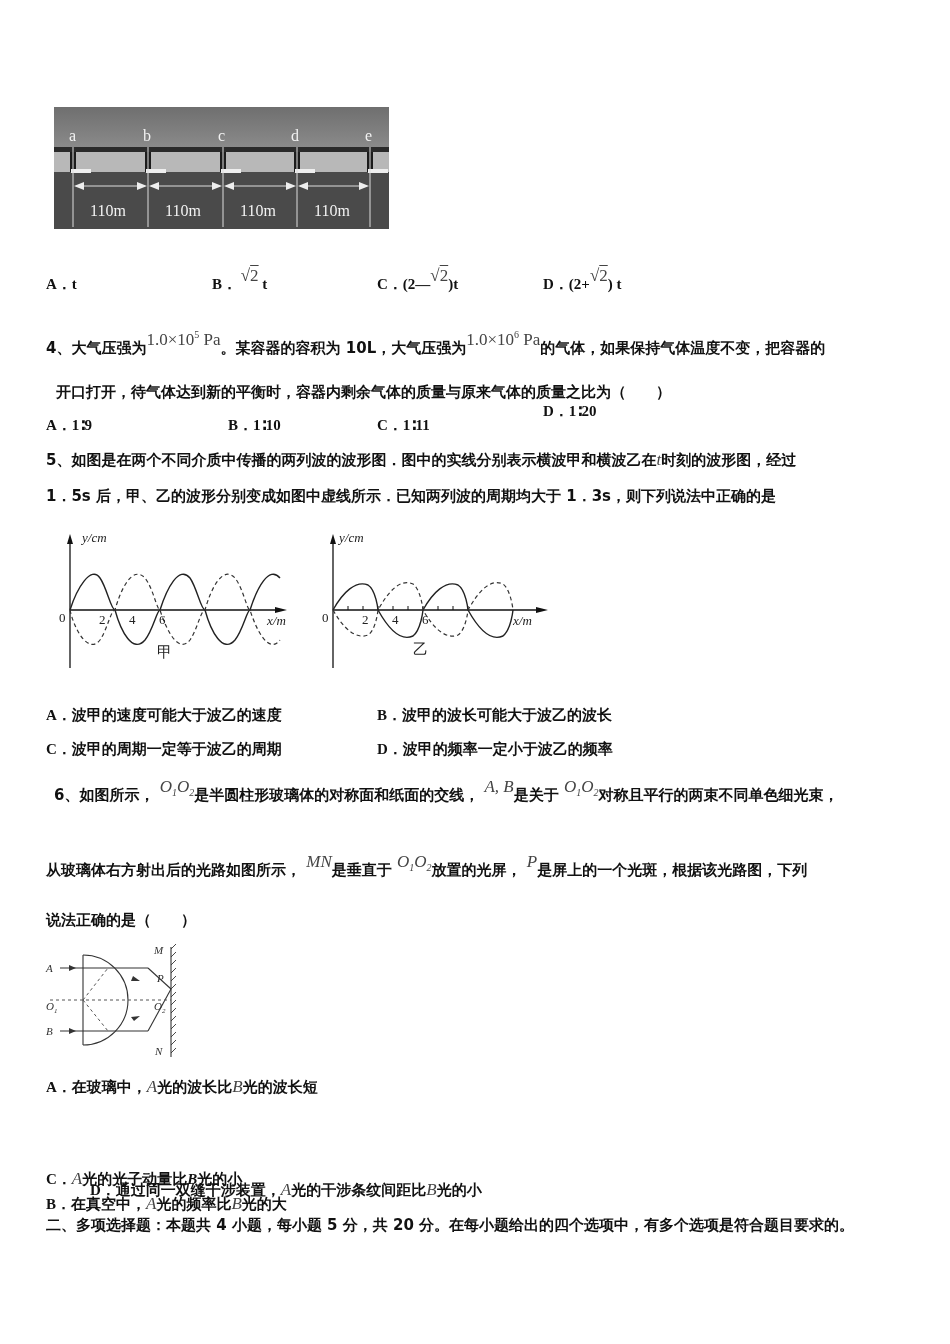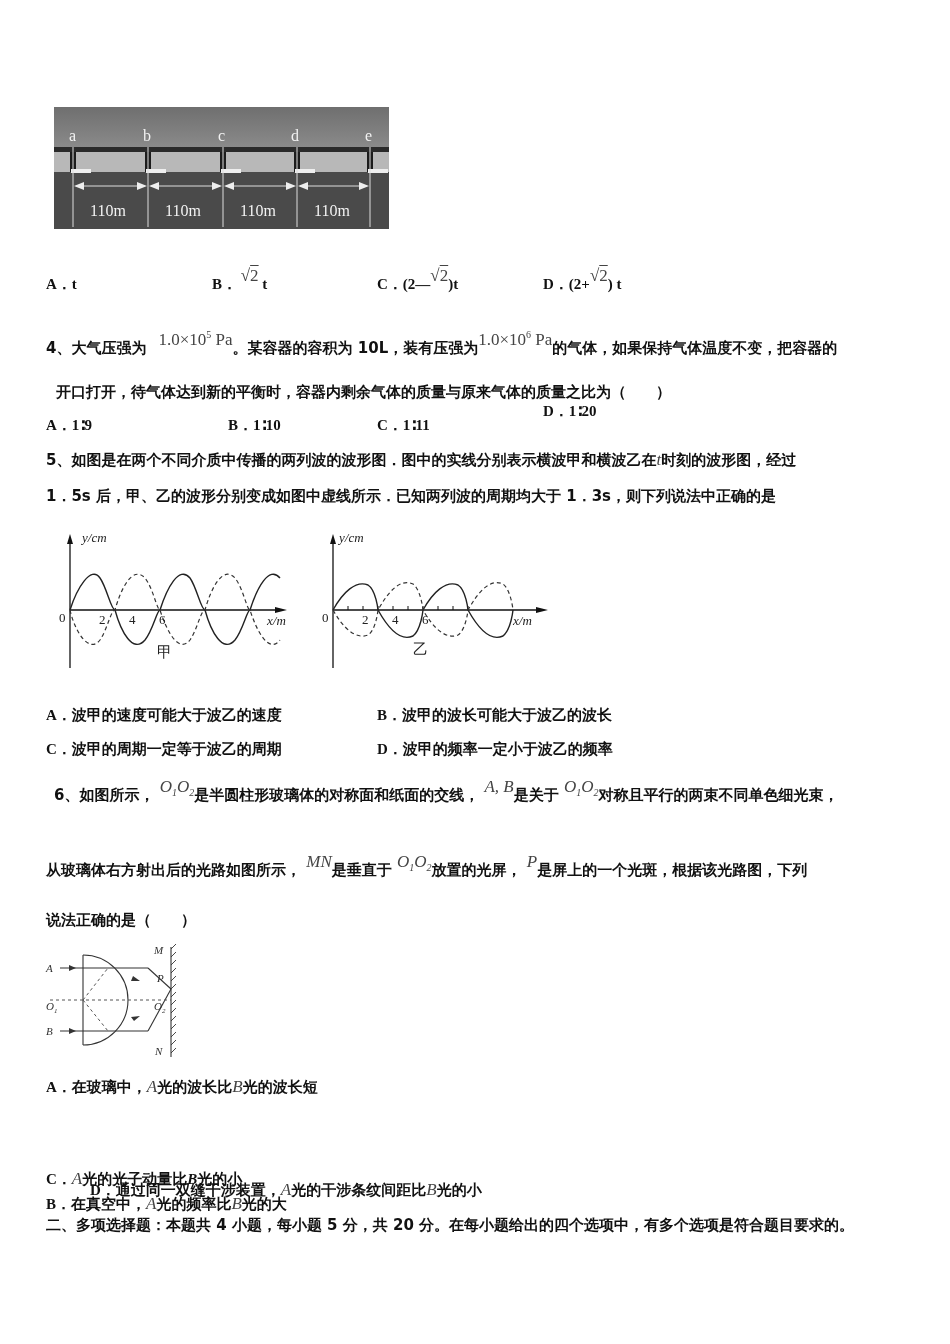--- a/index.html
+++ b/index.html
@@ -86,21 +86,21 @@
   <span class="math" style="position:relative;top:-8px;">√<span style="text-decoration:overline;">2</span></span><span> t</span>
 </div>
 <div class="abs txt opt" style="left:377px;top:274px;">
   <span>C．</span><span>(2—</span><span class="math" style="position:relative;top:-8px;">√<span style="text-decoration:overline;">2</span></span><span>)t</span>
 </div>
 <div class="abs txt opt" style="left:543px;top:274px;">
   <span>D．</span><span>(2+</span><span class="math" style="position:relative;top:-8px;">√<span style="text-decoration:overline;">2</span></span><span>) t</span>
 </div>
 
 <div class="abs txt" style="left:46px;top:333px;">
-  <span>4、大气压强为</span><span class="math" style="position:relative;top:-8px;margin-left:12px;"><span>1.0×10</span><span class="sup">5</span> <span>Pa</span></span><span>。某容器的容积为 10L，装有压强为</span><span class="math" style="position:relative;top:-8px;"><span>1.0×10</span><span class="sup">6</span> <span>Pa</span></span><span>的气体，如果保持气体温度不变，把容器的</span>
+  <span>4、大气压强为</span><span class="math" style="position:relative;top:-8px;"><span>1.0×10</span><span class="sup">5</span> <span>Pa</span></span><span>。某容器的容积为 10L，大气压强为</span><span class="math" style="position:relative;top:-8px;"><span>1.0×10</span><span class="sup">6</span> <span>Pa</span></span><span>的气体，如果保持气体温度不变，把容器的</span>
 </div>
 <div class="abs txt" style="left:56px;top:382px;">开口打开，待气体达到新的平衡时，容器内剩余气体的质量与原来气体的质量之比为（　　）</div>
 <div class="abs txt opt" style="left:46px;top:415px;"><span>A．</span><span>1∶9</span></div>
 <div class="abs txt opt" style="left:228px;top:415px;"><span>B．</span><span>1∶10</span></div>
 <div class="abs txt opt" style="left:377px;top:415px;"><span>C．</span><span>1∶11</span></div>
 <div class="abs txt opt" style="left:543px;top:401px;"><span>D．</span><span>1∶20</span></div>
 
 <div class="abs txt" style="left:46px;top:450px;">
   <span>5、如图是在两个不同介质中传播的两列波的波形图．图中的实线分别表示横波甲和横波乙在</span><span class="mathi">t</span><span>时刻的波形图，经过</span>
 </div>

